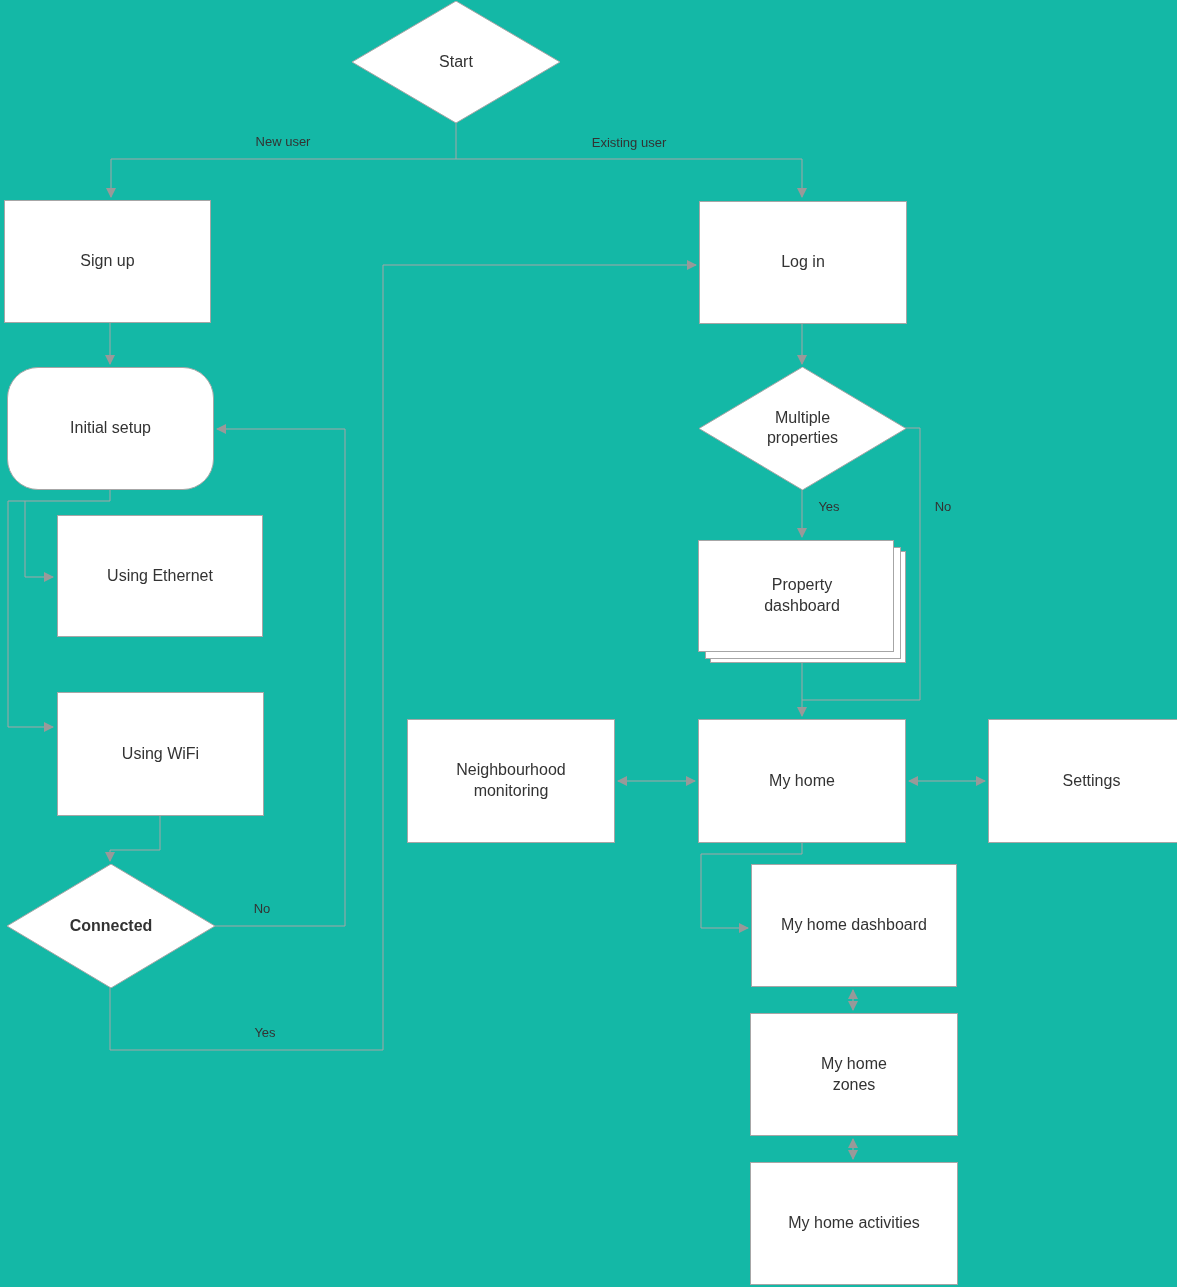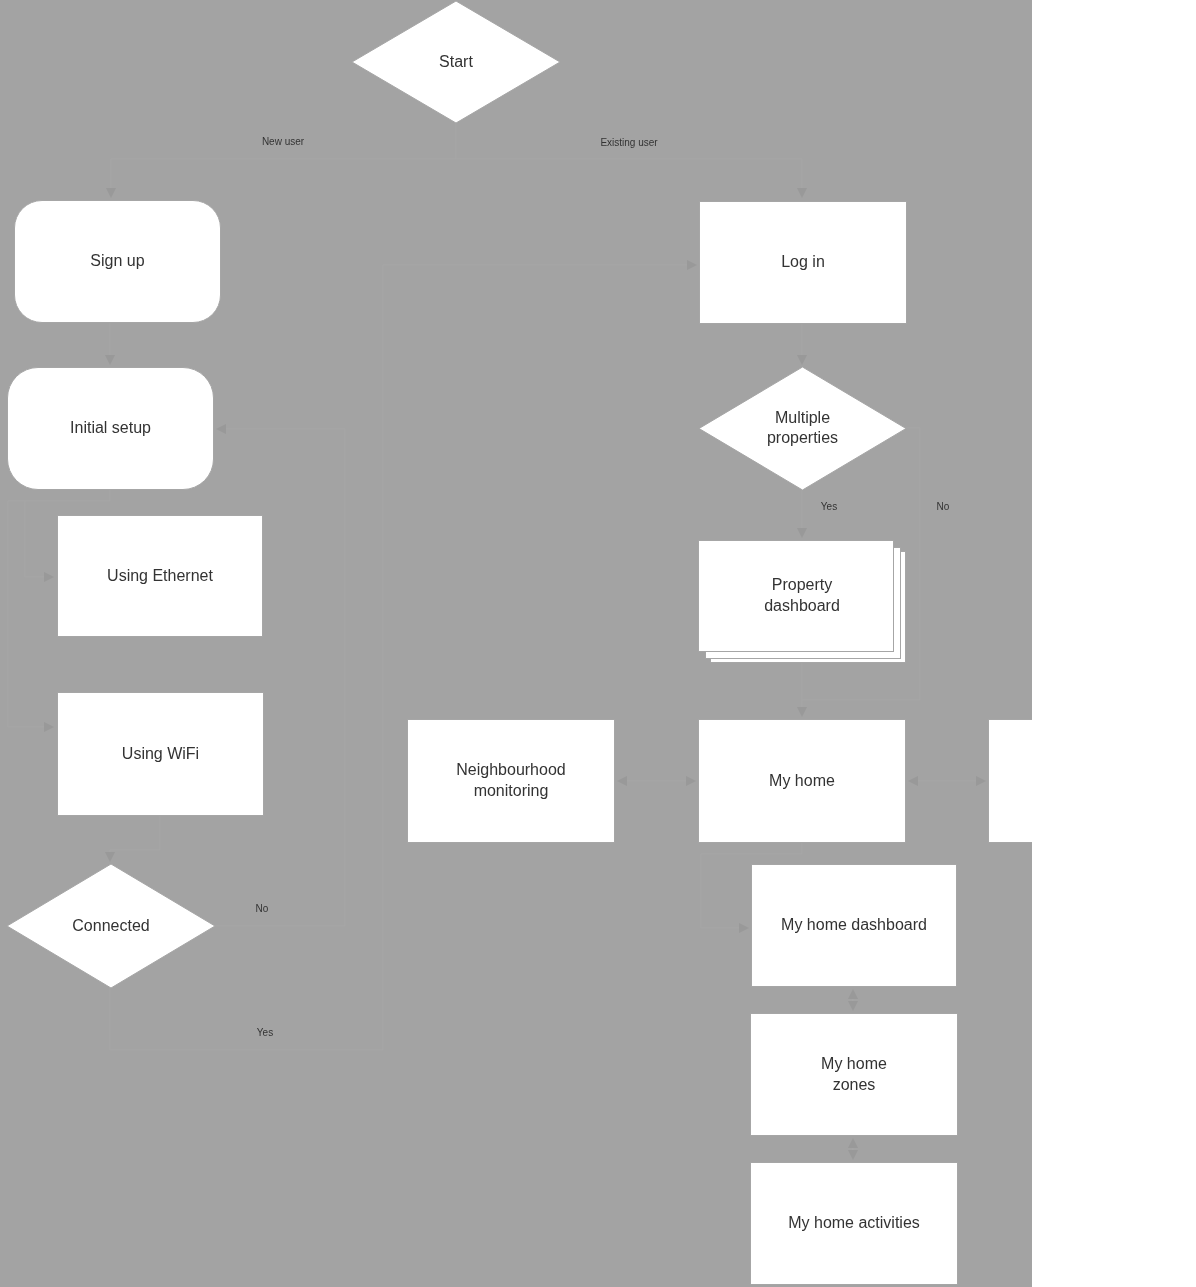--- a/index.html
+++ b/index.html
@@ -1,20 +1,20 @@
 <!DOCTYPE html>
 <html><head>
 <meta charset="utf-8">
 <style>
   html, body { margin: 0; padding: 0; background: #ffffff; }
   #canvas {
     position: relative;
-    width: 1032px;
+    width: 1177px;
     height: 1287px;
-    background: #a3a3a3;
+    background: #14b8a6;
     font-family: "Liberation Sans", sans-serif;
     color: #333333;
     overflow: hidden;
   }
   #edges { position: absolute; left: 0; top: 0; width: 1196px; height: 1287px; }
   .node {
     position: absolute;
     background: #ffffff;
     border: 1px solid #a6a6a6;
     display: flex;
@@ -42,21 +42,21 @@
   }
   .stack-layer {
     position: absolute;
     background: #ffffff;
     border: 1px solid #a6a6a6;
     box-sizing: border-box;
   }
   .edge-label {
     position: absolute;
     transform: translate(-50%, -50%);
-    font-size: 10px;
+    font-size: 13px;
     color: #333333;
     white-space: nowrap;
   }
 </style>
 </head>
 <body>
 
 <div id="canvas">
 
   <svg id="edges" xmlns="http://www.w3.org/2000/svg">
@@ -103,37 +103,37 @@
     </g>
   </svg>
 
   <div class="diamond" style="left:352px; top:1px; width:208px; height:122px;">
     <svg viewBox="0 0 208 122" preserveAspectRatio="none">
       <polygon points="104,0 208,61 104,122 0,61" fill="#ffffff" stroke="#a6a6a6" stroke-width="1"></polygon>
     </svg>
     <div class="diamond-label">Start</div>
   </div>
 
-  <div class="node" style="left:14px; top:200px; width:207px; height:123px;border-radius:28px;">
+  <div class="node" style="left:4px; top:200px; width:207px; height:123px;">
     <div class="node-label">Sign up</div>
   </div>
 
   <div class="node" style="left:7px; top:367px; width:207px; height:123px;border-radius:31px;">
     <div class="node-label">Initial setup</div>
   </div>
 
   <div class="node" style="left:57px; top:515px; width:206px; height:122px;">
     <div class="node-label">Using Ethernet</div>
   </div>
 
   <div class="node" style="left:57px; top:664px; width:207px; height:124px;margin-top:28px;">
     <div class="node-label">Using WiFi</div>
   </div>
 
-  <div class="diamond" style="left:7px; top:864px; width:208px; height:124px;">
+  <div class="diamond" style="left:7px; top:864px; width:208px; height:124px;font-weight:bold;">
     <svg viewBox="0 0 208 124" preserveAspectRatio="none">
       <polygon points="104,0 208,62 104,124 0,62" fill="#ffffff" stroke="#a6a6a6" stroke-width="1"></polygon>
     </svg>
     <div class="diamond-label">Connected</div>
   </div>
 
   <div class="node" style="left:699px; top:201px; width:208px; height:123px;">
     <div class="node-label">Log in</div>
   </div>
 

